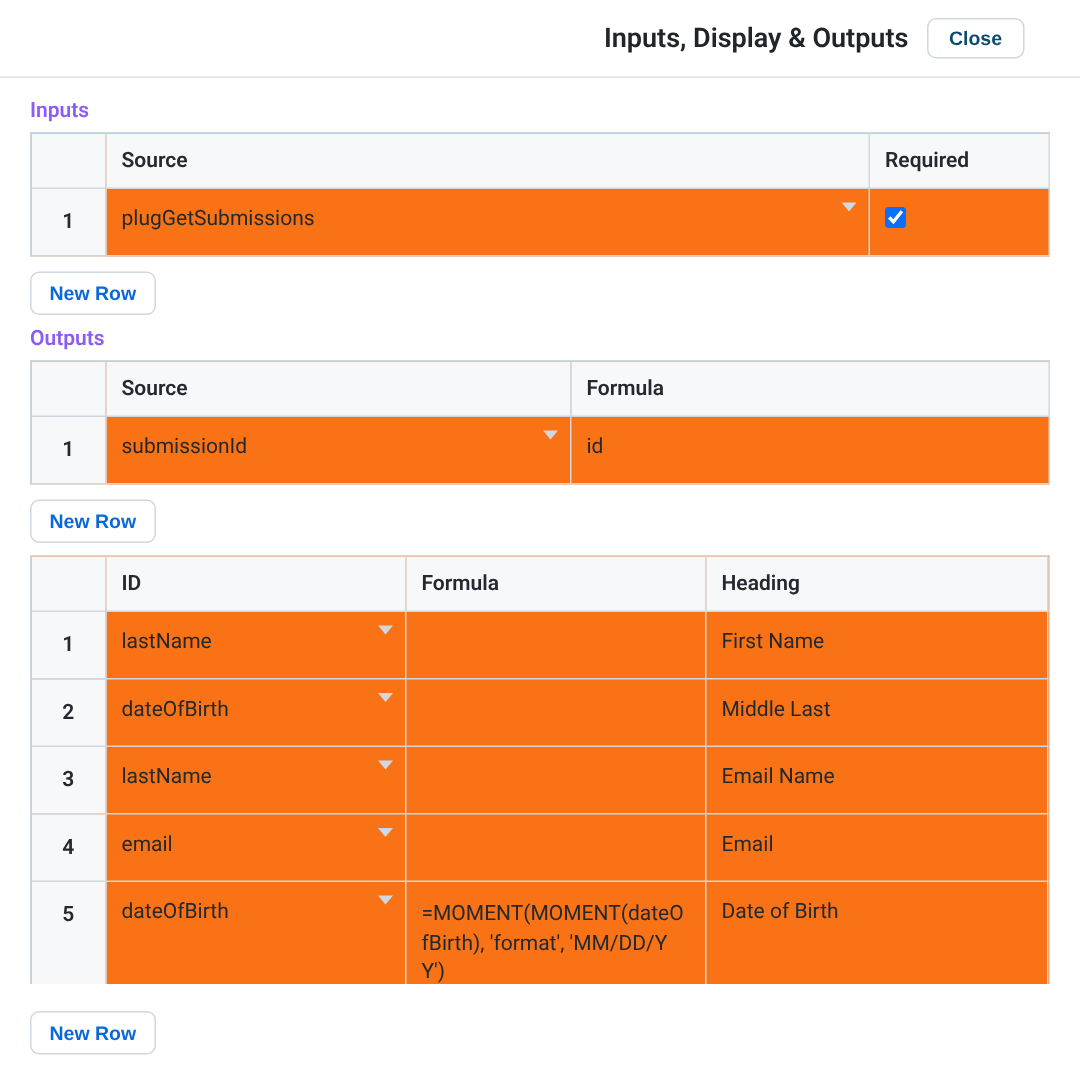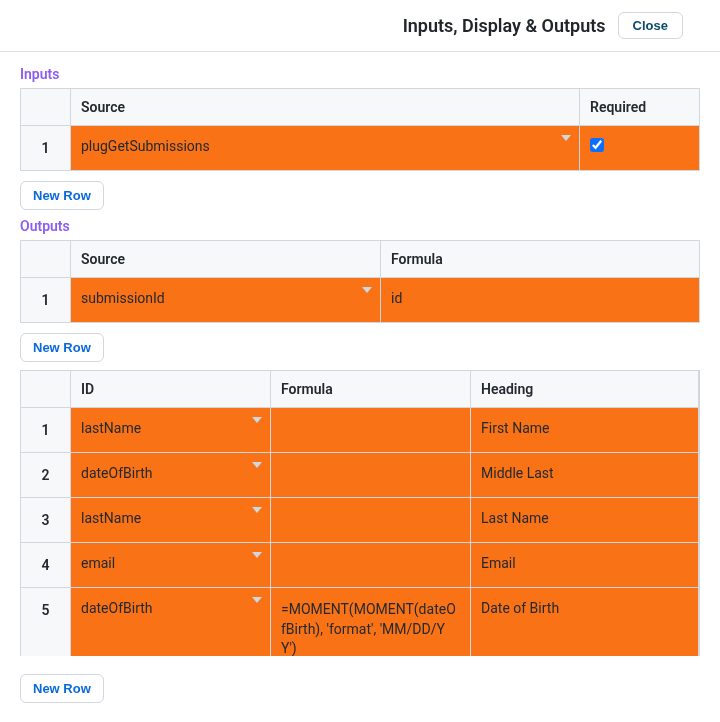--- a/index.html
+++ b/index.html
@@ -243,21 +243,21 @@
             <tr>
               <td class="rownum-col">3</td>
               <td class="dropdown-cell">
                 <span>lastName</span>
                 <span class="chevron"></span>
               </td>
               <td>
                 <span class="formula-text"></span>
               </td>
               <td>
-                <span>Last Name</span>
+                <span>Email Name</span>
               </td>
             </tr>
             <tr>
               <td class="rownum-col">4</td>
               <td class="dropdown-cell">
                 <span>email</span>
                 <span class="chevron"></span>
               </td>
               <td>
                 <span class="formula-text"></span>

